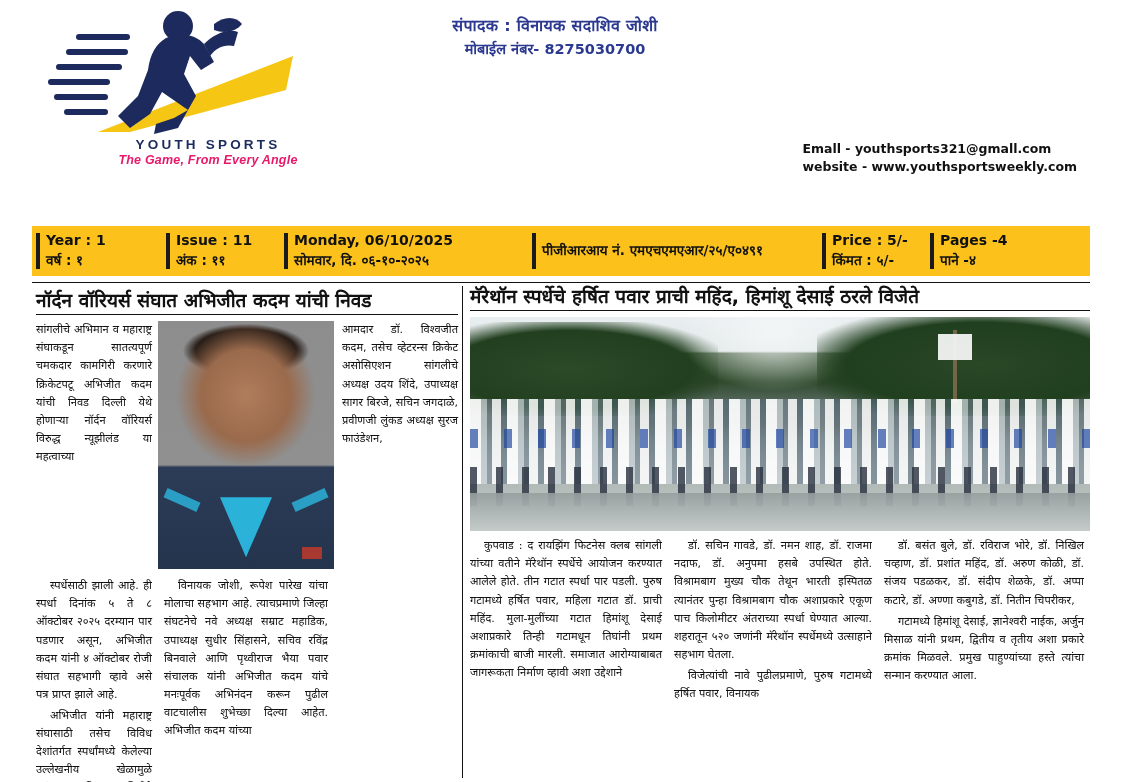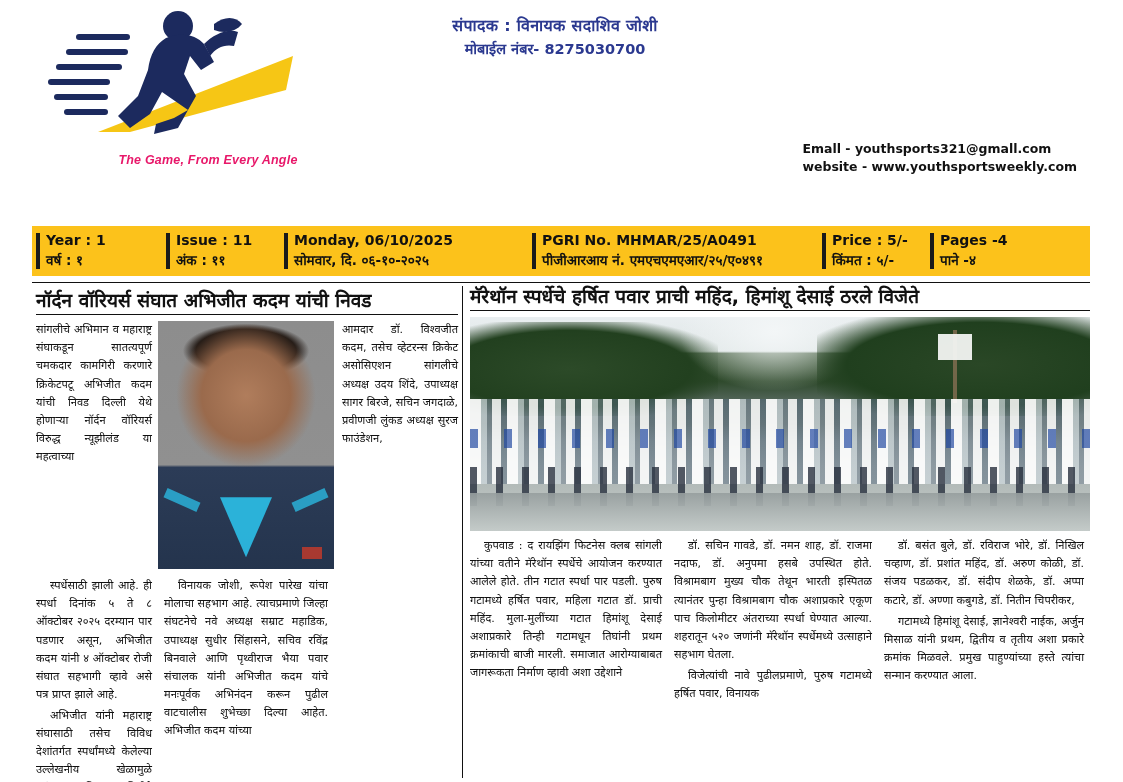--- a/index.html
+++ b/index.html
@@ -309,20 +309,21 @@
           <rect x="26" y="105" width="44" height="6" rx="3"></rect>
         </g>
         <g fill="#1c2a5e">
           <circle cx="140" cy="22" r="15"></circle>
           <path d="M128 34 C141 28 158 30 166 40 L176 58 L163 66 L152 52 L146 70 L158 92 L150 106 L124 88 L112 110 L92 124 L80 112 L100 92 L110 66 C112 50 118 40 128 34 Z"></path>
           <path d="M166 40 C176 30 190 24 200 28 L196 42 C186 40 178 44 172 52 Z"></path>
           <path d="M176 20 C186 12 198 12 204 20 C198 28 186 30 176 26 Z"></path>
           <path d="M150 106 L140 124 L116 130 L118 120 L136 114 Z"></path>
         </g>
       </svg>
+      <div class="logo-word">YOUTH SPORTS</div>
       <div class="logo-tag">The Game, From Every Angle</div>
     </div>
 
     <div class="title-block">
       <div class="editor-line">संपादक : विनायक सदाशिव जोशी</div>
       <div class="mobile-line">मोबाईल नंबर- 8275030700</div>
     </div>
 
     <div class="contact-block">
       <div>Emall - youthsports321@gmall.com</div>
@@ -338,21 +339,20 @@
     </div>
     <div class="info-cell c-issue">
       <div class="info-en">Issue : 11</div>
       <div class="info-mr">अंक : ११</div>
     </div>
     <div class="info-cell c-date">
       <div class="info-en">Monday, 06/10/2025</div>
       <div class="info-mr">सोमवार, दि. ०६-१०-२०२५</div>
     </div>
     <div class="info-cell c-pgri">
-      <div class="info-en">PGRI No. MHMAR/25/A0491</div>
       <div class="info-mr">पीजीआरआय नं. एमएचएमएआर/२५/ए०४९१</div>
     </div>
     <div class="info-cell c-price">
       <div class="info-en">Price : 5/-</div>
       <div class="info-mr">किंमत : ५/-</div>
     </div>
     <div class="info-cell c-pages">
       <div class="info-en">Pages -4</div>
       <div class="info-mr">पाने -४</div>
     </div>

